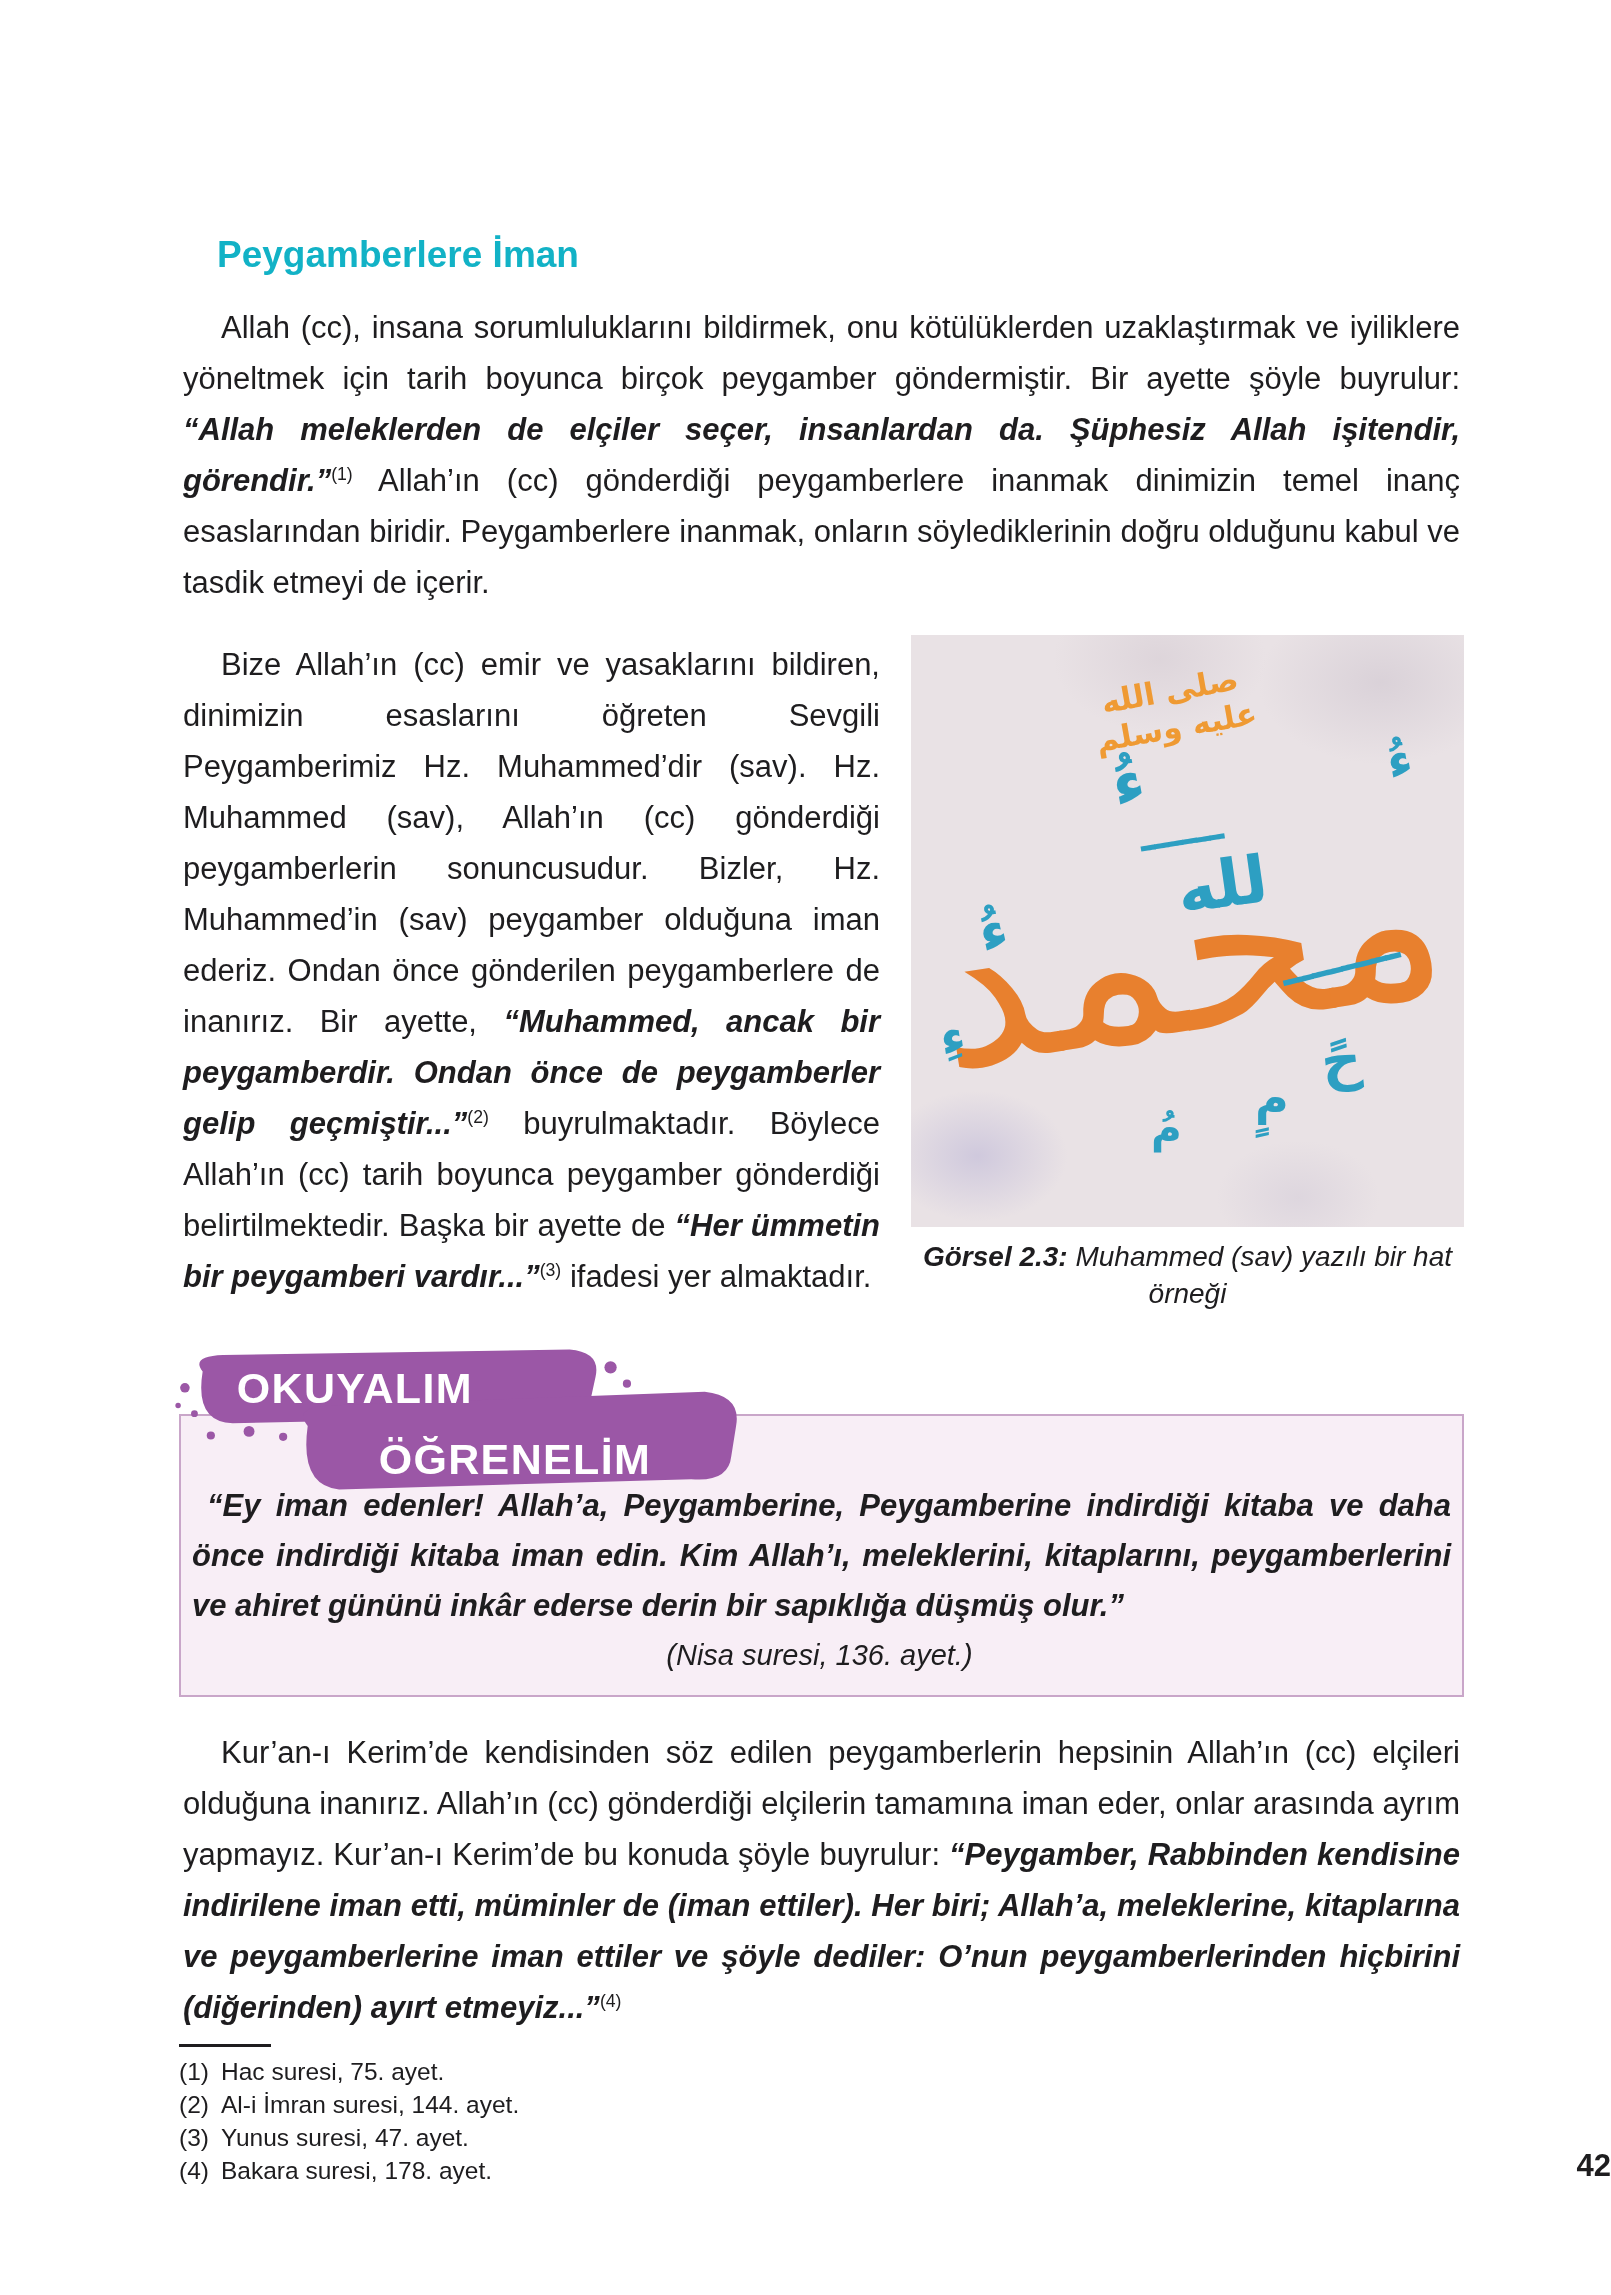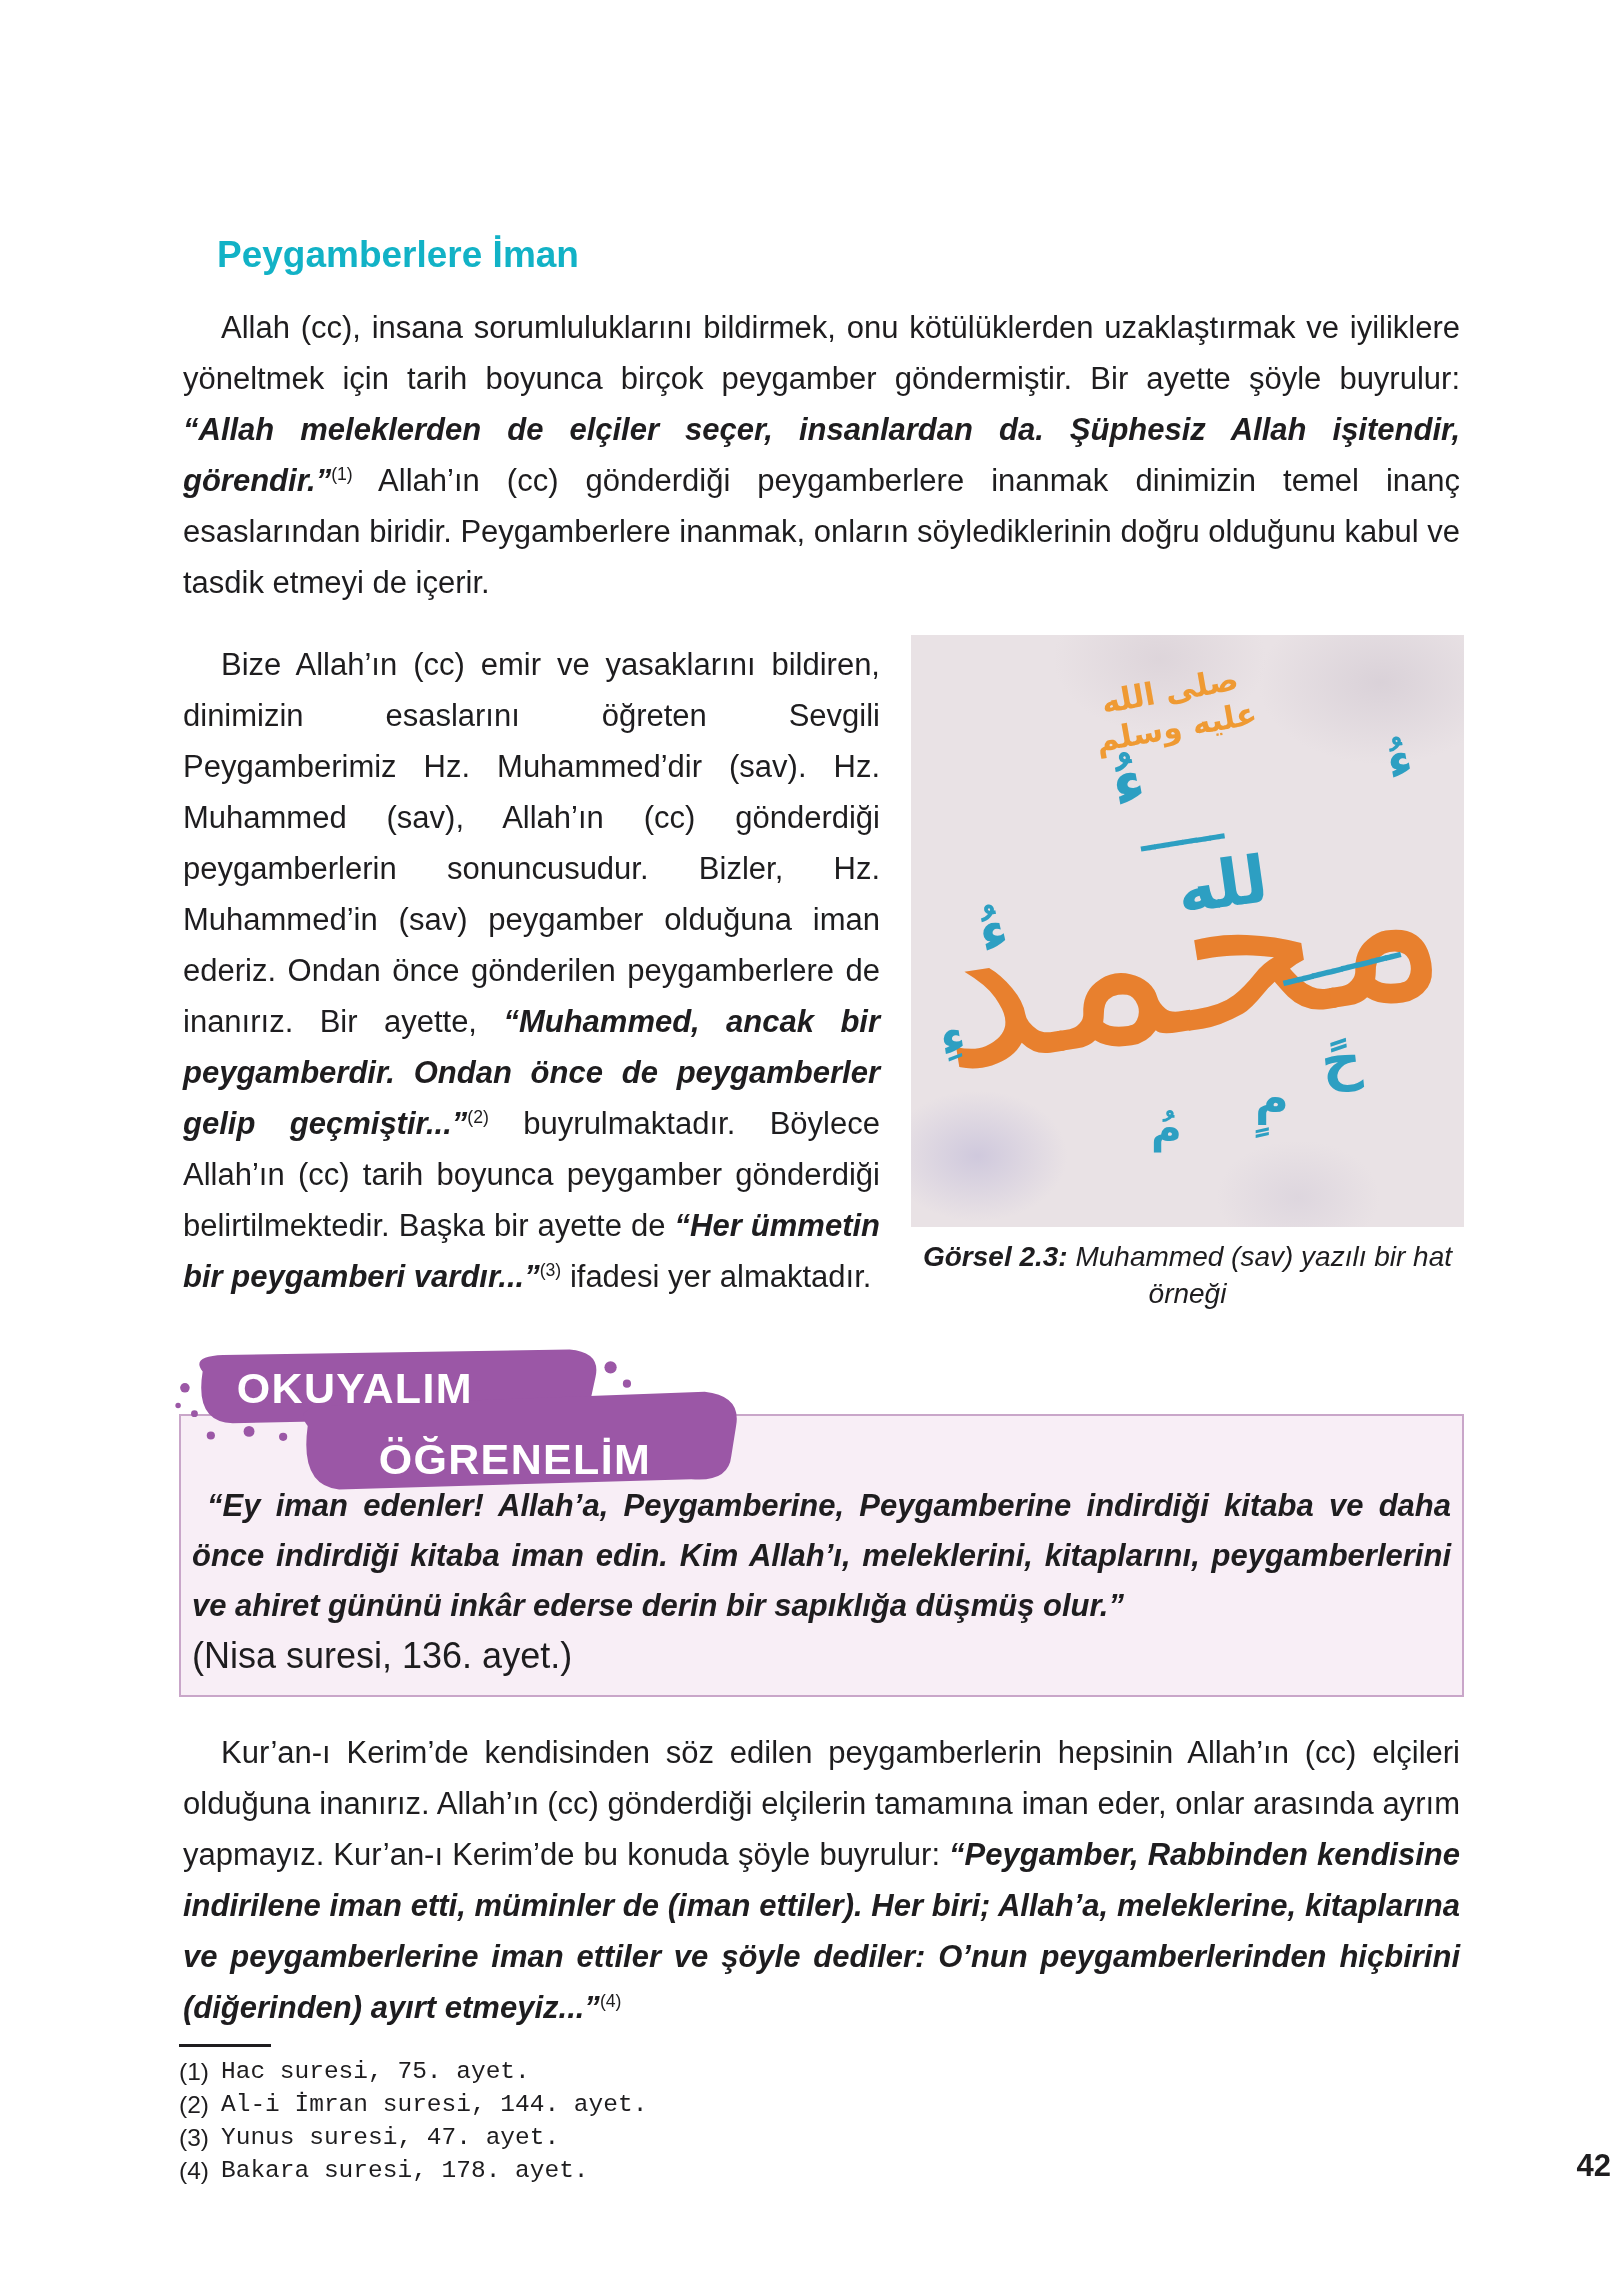--- a/index.html
+++ b/index.html
@@ -46,33 +46,33 @@
   .mk10{left:240px;top:472px;font-size:42px;}
   .figure-caption{margin-top:11px;font-size:28px;line-height:37px;text-align:center;font-style:italic;}
   .caption-label{font-weight:bold;}
 
   
   .reading-section{position:relative;margin-top:102px;}
   .reading-box{position:relative;border:2px solid #c9a6c9;background:#f8eef6;
                padding:65px 11px 22px 11px;}
   .box-quote{margin:0;font-size:31px;line-height:50px;font-weight:bold;font-style:italic;
              text-align:justify;text-indent:15px;}
-  .box-source{margin:6.8px 4.1px 0 0;font-size:36px;line-height:35px;text-align:left;}
+  .box-source{margin:6.8px 4.1px 0 0;font-size:29px;line-height:35px;font-style:italic;text-align:center;}
   .badge{position:absolute;left:-5.5px;top:-66px;width:573px;height:145px;z-index:3;}
   .badge-text{font-family:"Liberation Sans",sans-serif;font-weight:bold;font-size:63px;
               letter-spacing:2px;fill:#ffffff;}
 
   .para.closing{margin-top:30px;}
 
   
   .fn-sep{margin:11px 0 0 0;width:92px;border:0;border-top:3.4px solid #1e1d1f;}
   .footnotes{margin-top:8.2px;font-size:24.5px;line-height:33px;}
   .fn-item{display:flex;}
   .fn-num{width:42px;flex:0 0 42px;}
-  .fn-text{flex:1;font-family:Liberation Mono, monospace;}
+  .fn-text{flex:1;}
 
   .page-number{position:absolute;left:0;top:2148px;width:1611px;text-align:right;
                font-size:31px;font-weight:bold;}
 </style>
 </head>
 <body>
 
 <div class="page">
   <div class="content">
 

